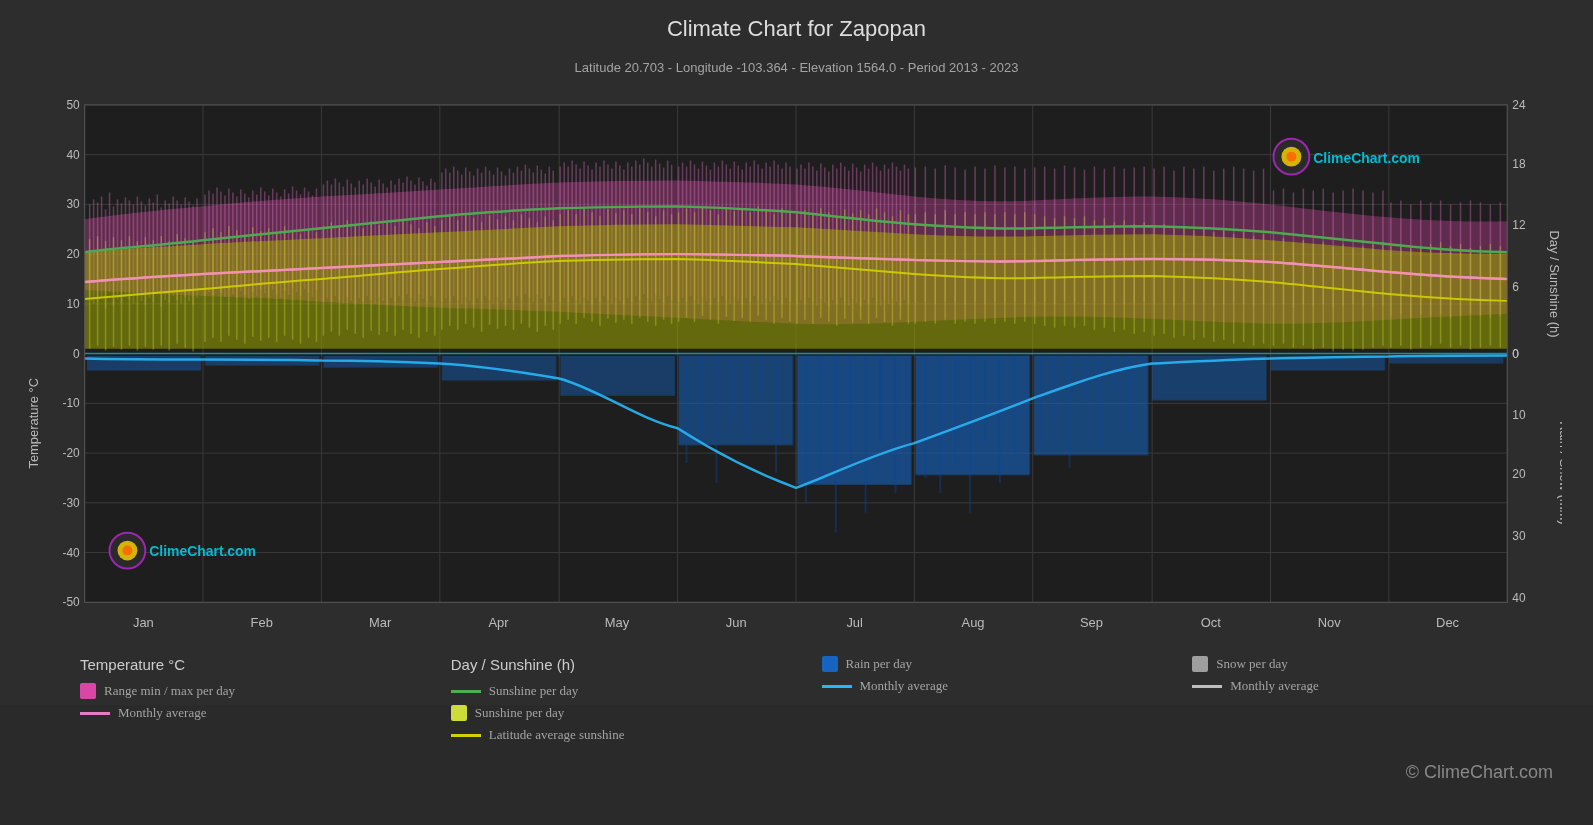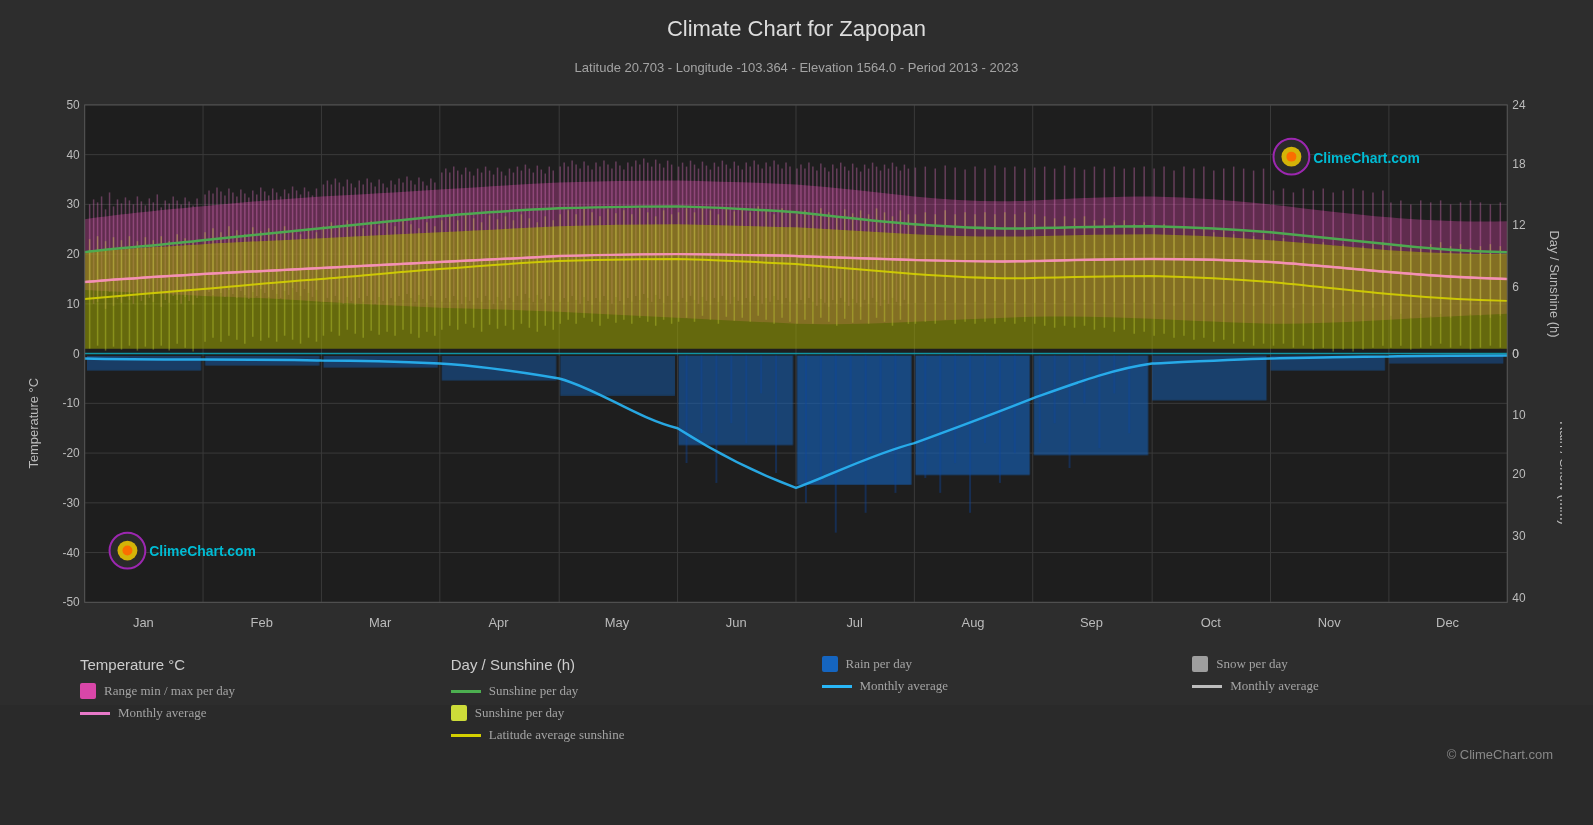--- a/index.html
+++ b/index.html
@@ -76,23 +76,24 @@
       flex-shrink: 0;
     }
     .legend-line {
       width: 30px;
       height: 3px;
       flex-shrink: 0;
     }
     .copyright {
       text-align: right;
       color: #888;
-      font-size: 13px;
+      font-size: 18px;
       padding-right: 20px;
       padding-bottom: 2px;
+      margin-top: 15px;
     }
   </style>
 </head>
 <body>
 
 <div class="page-container">
   <div class="header">
     <h1>Climate Chart for Zapopan</h1>
     <p>Latitude 20.703 - Longitude -103.364 - Elevation 1564.0 - Period 2013 - 2023</p>
   </div>

